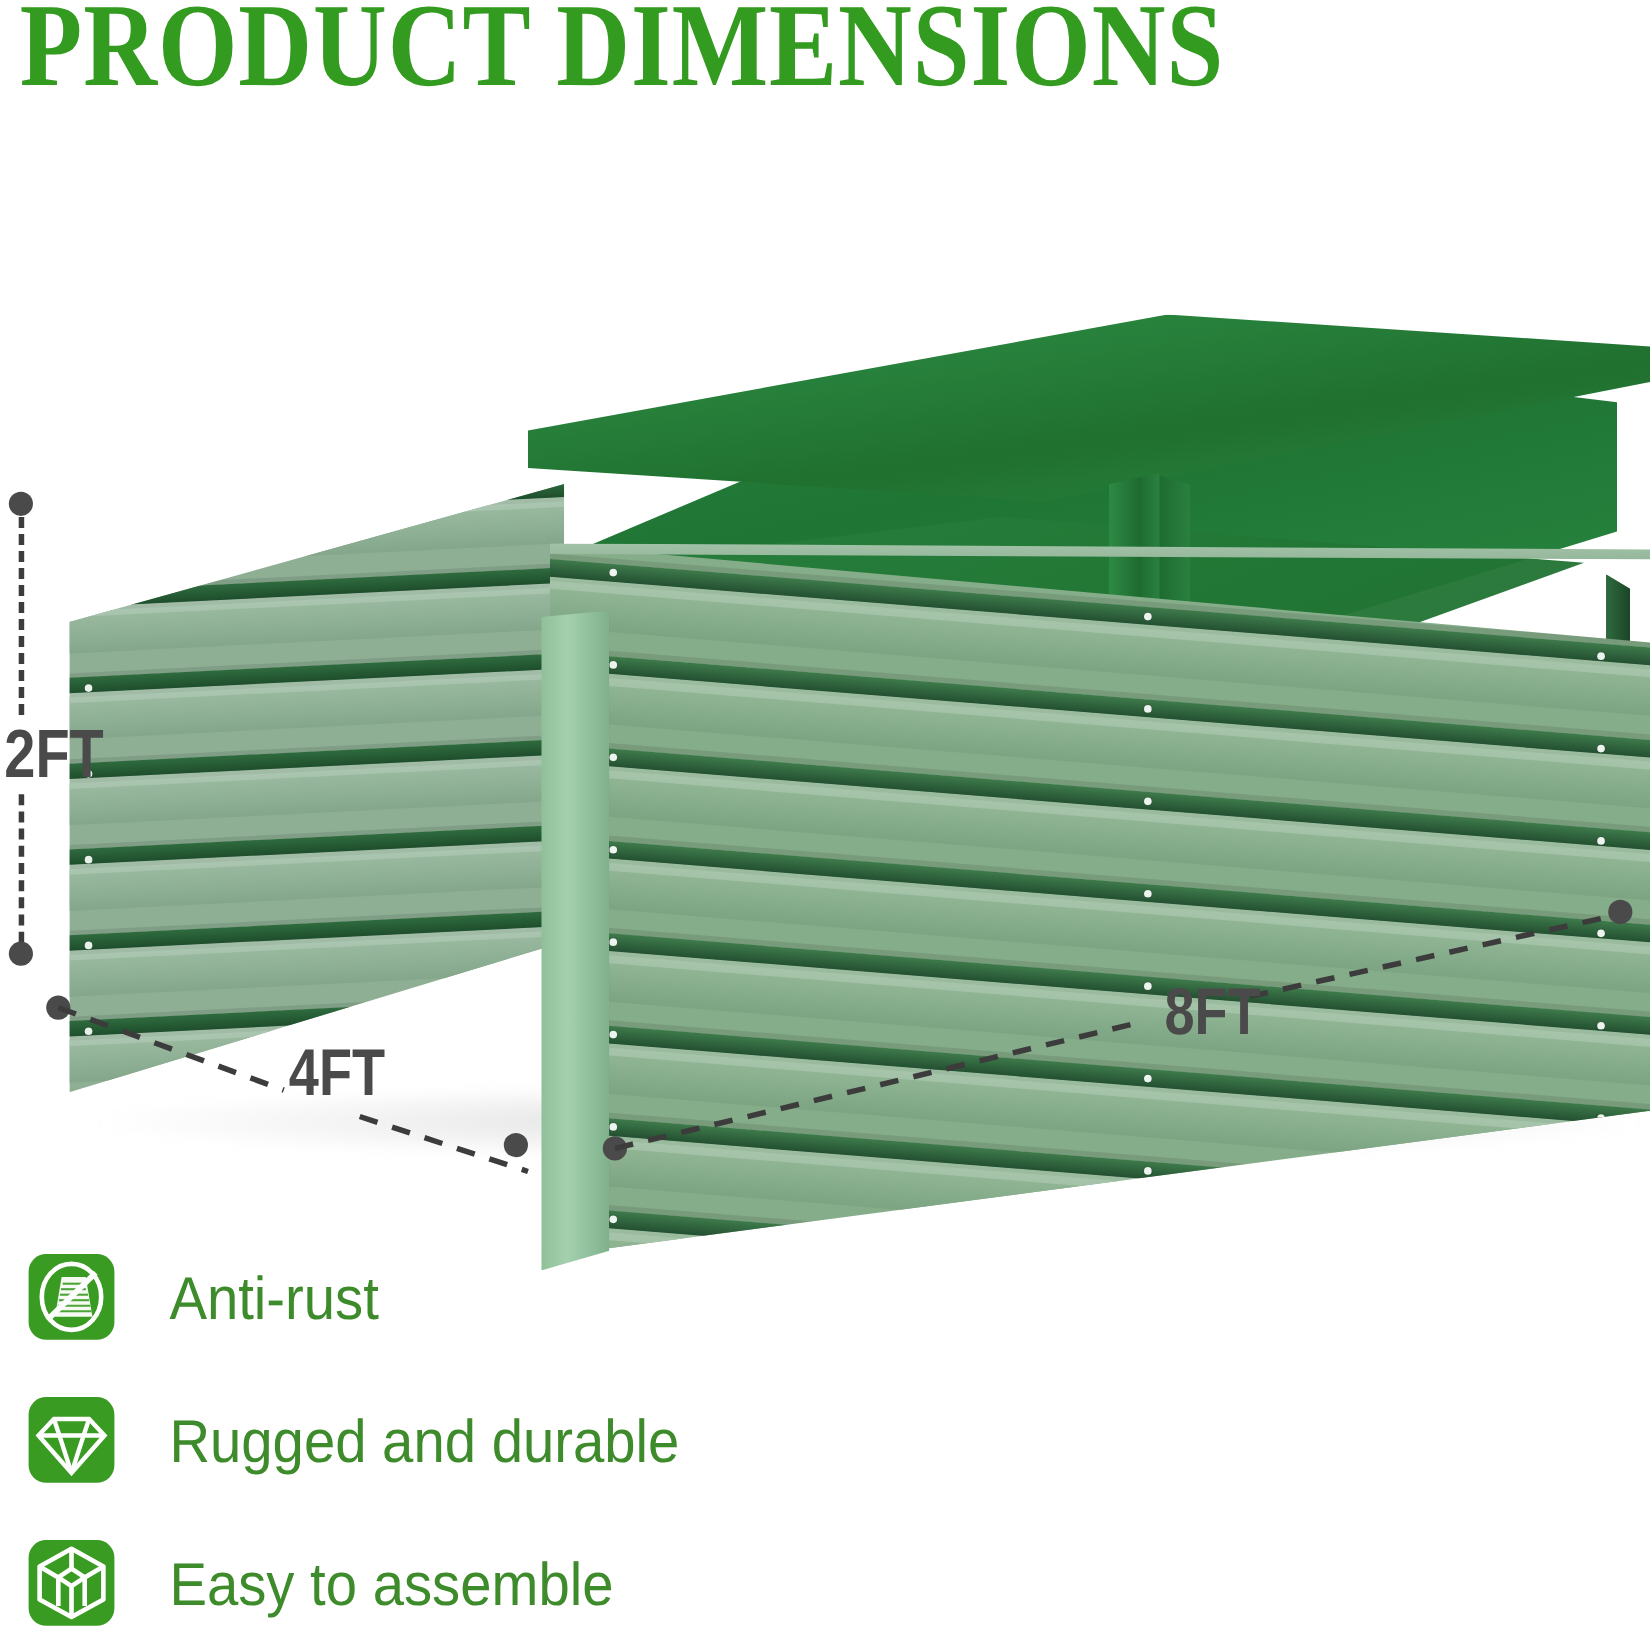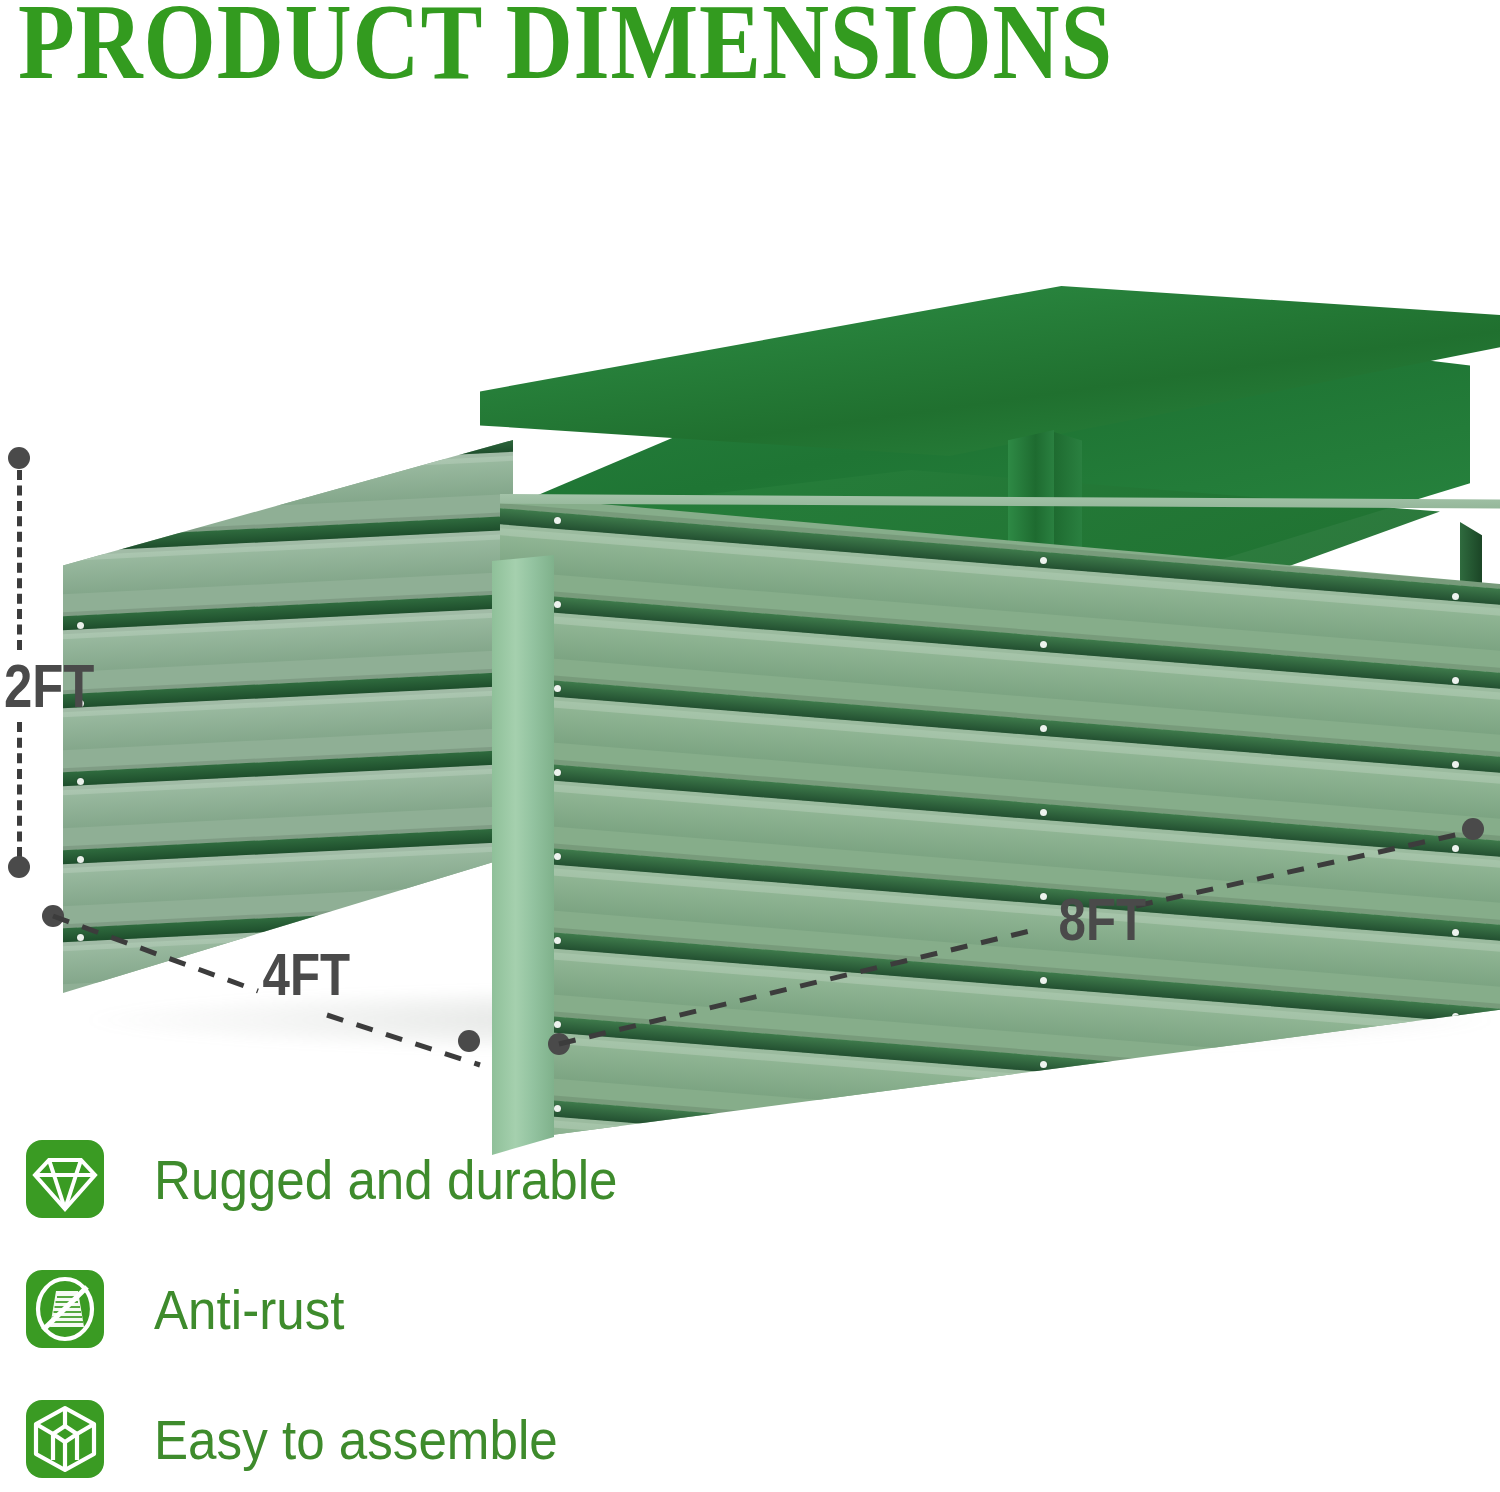--- a/index.html
+++ b/index.html
@@ -315,54 +315,54 @@
   <line x1="588" y1="76" x2="930" y2="0" stroke="#3C3C3C" stroke-width="5" stroke-dasharray="17 14"></line>
 </svg>
 <div class="dimlabel" style="left:1049px;top:885px;font-size:60px;">8FT</div>
 <div class="dimdot" style="left:1462px;top:818px;"></div>
 
 <div id="features">
 
   <div class="feat">
     <div class="box">
       <svg width="78" height="78" viewBox="0 0 78 78">
+        <g fill="none" stroke="#FFFFFF" stroke-width="4.2">
+          <ellipse cx="39" cy="39" rx="27" ry="30"></ellipse>
+        </g>
+        <g fill="#FFFFFF">
+          <path d="M30 21 L52 21 L58 57 L24 57 Z" opacity="0.95"></path>
+        </g>
+        <g stroke="#3A9B23" stroke-width="1.9" opacity="0.9">
+          <line x1="31" y1="27" x2="49" y2="27"></line>
+          <line x1="29.5" y1="32" x2="52" y2="32"></line>
+          <line x1="28.5" y1="37" x2="54" y2="37"></line>
+          <line x1="27.5" y1="42" x2="55" y2="42"></line>
+          <line x1="26.5" y1="47" x2="56" y2="47"></line>
+          <line x1="25.5" y1="52" x2="57" y2="52"></line>
+        </g>
+        <line x1="17" y1="60" x2="61" y2="17" stroke="#FFFFFF" stroke-width="5.2"></line>
+      </svg>
+    </div>
+    <div class="lbl">Anti-rust</div>
+  </div>
+
+  <div class="feat">
+    <div class="box">
+      <svg width="78" height="78" viewBox="0 0 78 78">
         <g fill="none" stroke="#FFFFFF" stroke-width="4">
           <path d="M23 20 L55 20 L69 35 L39 69 L9 35 Z"></path>
           <line x1="9" y1="35" x2="69" y2="35"></line>
           <line x1="23" y1="20" x2="28" y2="35"></line>
           <line x1="55" y1="20" x2="50" y2="35"></line>
           <line x1="28" y1="35" x2="39" y2="69"></line>
           <line x1="50" y1="35" x2="39" y2="69"></line>
         </g>
       </svg>
     </div>
     <div class="lbl">Rugged and durable</div>
-  </div>
-
-  <div class="feat">
-    <div class="box">
-      <svg width="78" height="78" viewBox="0 0 78 78">
-        <g fill="none" stroke="#FFFFFF" stroke-width="4.2">
-          <ellipse cx="39" cy="39" rx="27" ry="30"></ellipse>
-        </g>
-        <g fill="#FFFFFF">
-          <path d="M30 21 L52 21 L58 57 L24 57 Z" opacity="0.95"></path>
-        </g>
-        <g stroke="#3A9B23" stroke-width="1.9" opacity="0.9">
-          <line x1="31" y1="27" x2="49" y2="27"></line>
-          <line x1="29.5" y1="32" x2="52" y2="32"></line>
-          <line x1="28.5" y1="37" x2="54" y2="37"></line>
-          <line x1="27.5" y1="42" x2="55" y2="42"></line>
-          <line x1="26.5" y1="47" x2="56" y2="47"></line>
-          <line x1="25.5" y1="52" x2="57" y2="52"></line>
-        </g>
-        <line x1="17" y1="60" x2="61" y2="17" stroke="#FFFFFF" stroke-width="5.2"></line>
-      </svg>
-    </div>
-    <div class="lbl">Anti-rust</div>
   </div>
 
   <div class="feat">
     <div class="box">
       <svg width="78" height="78" viewBox="0 0 78 78">
         <g fill="none" stroke="#FFFFFF" stroke-width="4.2" stroke-linejoin="round">
           <path d="M39 8 L68 24 L68 54 L39 70 L10 54 L10 24 Z"></path>
           <path d="M39 8 L39 26"></path>
           <path d="M10 24 L27 34"></path>
           <path d="M68 24 L51 34"></path>

